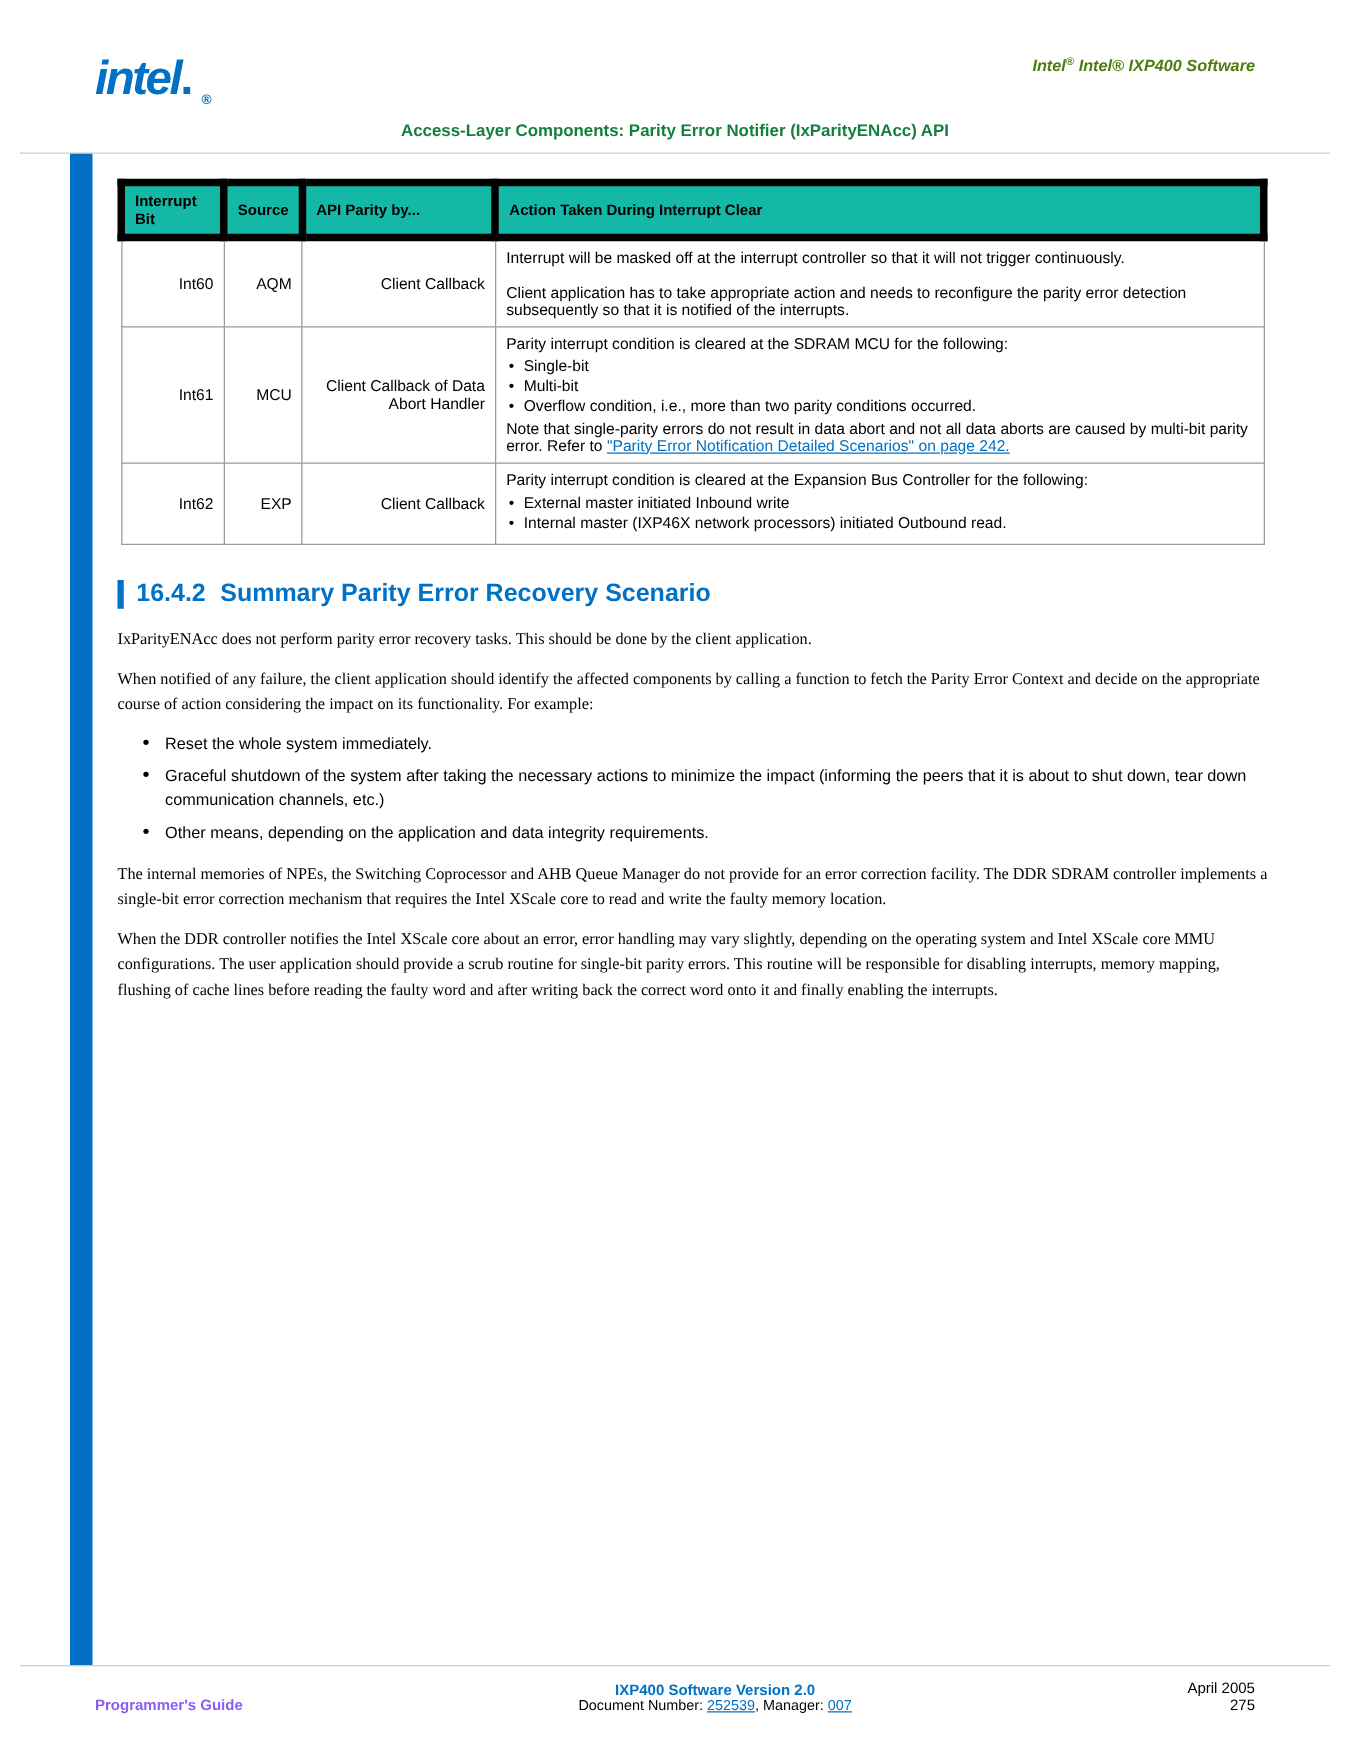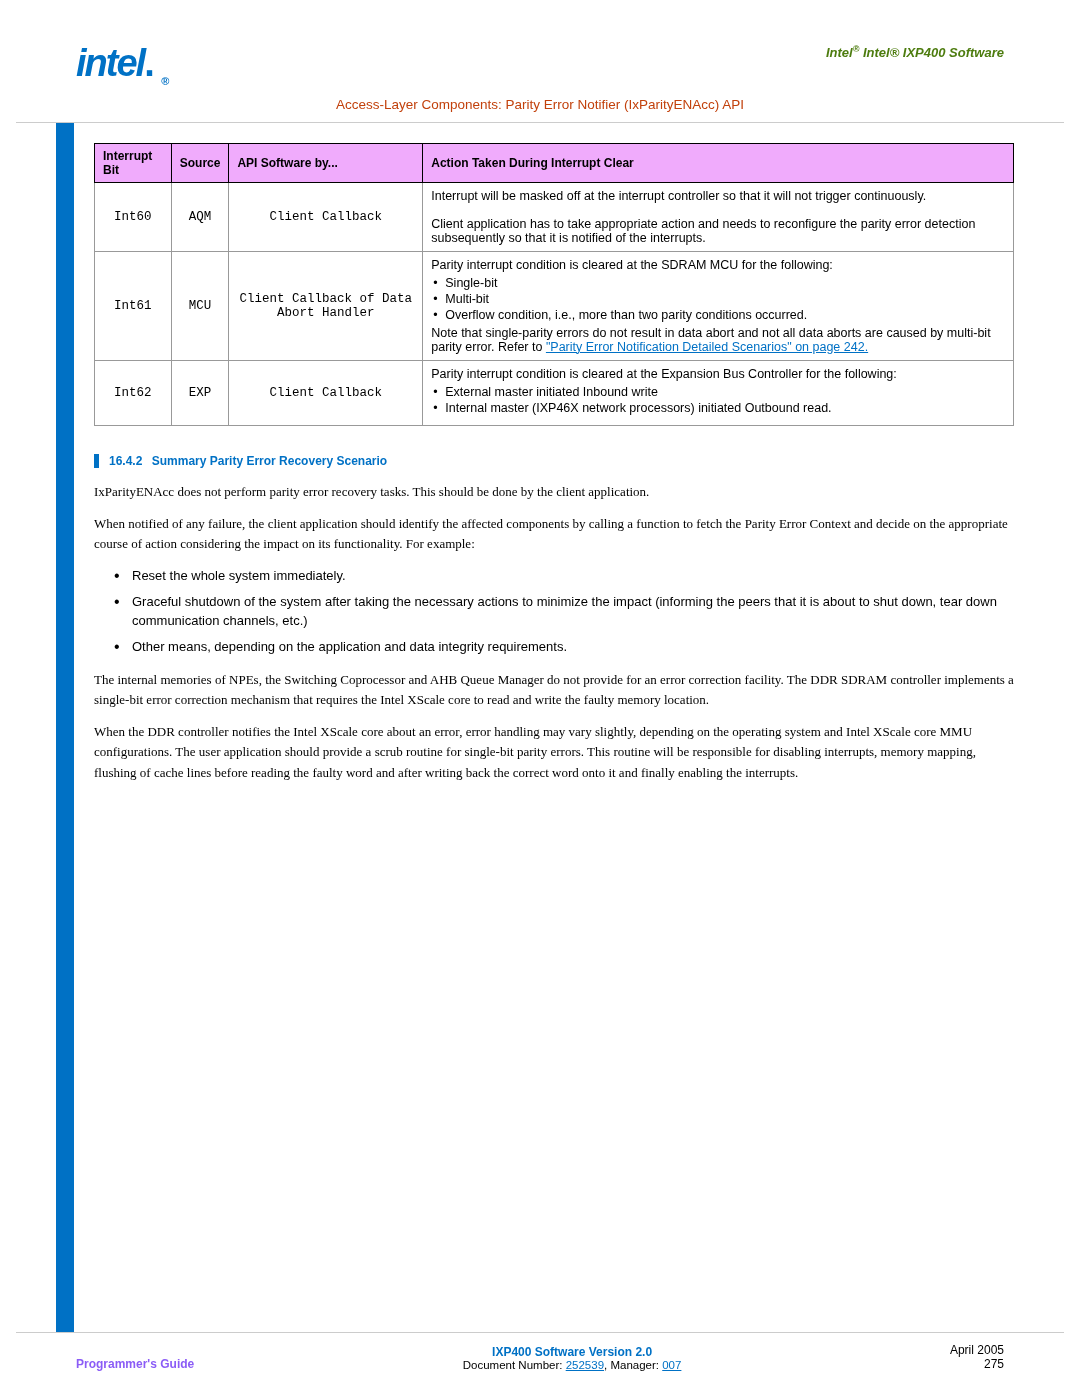--- a/index.html
+++ b/index.html
@@ -52,22 +52,22 @@
       font-weight: bold;
       color: #4d7c0f;
       font-style: italic;
     }
     .header-right .intel-software .reg {
       font-size: 9px;
       vertical-align: super;
     }
     .header-title {
       font-size: 13.5px;
-      font-weight: normal;
-      color: #c2410c;
+      font-weight: bold;
+      color: #15803d;
       text-align: center;
       margin-top: 4px;
     }
     
     .content-area {
       display: flex;
       flex: 1;
     }
     .left-bar {
       width: 18px;
@@ -86,38 +86,37 @@
       color: #0071c5;
       margin-bottom: 10px;
     }
     table.main-table {
       width: 100%;
       border-collapse: collapse;
       margin-bottom: 28px;
       font-size: 12.5px;
     }
     table.main-table th {
-      background: #f0abfc;
-      border: 1px solid #000000;
+      background: #14b8a6;
+      border: 6px solid #000000;
       padding: 5px 8px;
       font-weight: bold;
       font-size: 12px;
       text-align: left;
       color: #000;
     }
     table.main-table td {
       border: 1px solid #999;
       padding: 6px 8px;
       vertical-align: top;
       font-size: 12.5px;
     }
     .td-center {
-      text-align: center;
+      text-align: right;
       vertical-align: middle !important;
-      font-family: Liberation Mono, monospace;
     }
     .link-text {
       color: #0071c5;
       text-decoration: underline;
     }
     .bullet-list {
       list-style: none;
       padding: 0;
       margin: 4px 0;
     }
@@ -127,21 +126,21 @@
       margin-bottom: 2px;
       font-size: 12.5px;
     }
     .bullet-list li::before {
       content: "•";
       position: absolute;
       left: 2px;
     }
     
     .section-heading {
-      font-size: 12px;
+      font-size: 20px;
       font-weight: bold;
       color: #0071c5;
       margin-bottom: 14px;
       border-left: 5px solid #0071c5;
       padding-left: 10px;
     }
     .section-num {
       margin-right: 6px;
     }
     
@@ -221,21 +220,21 @@
   <div class="content-area">
     <div class="left-bar"></div>
     <div class="main-content">
 
 
       <table class="main-table">
         <thead>
           <tr>
             <th>Interrupt Bit</th>
             <th>Source</th>
-            <th>API Software by...</th>
+            <th>API Parity by...</th>
             <th>Action Taken During Interrupt Clear</th>
           </tr>
         </thead>
         <tbody>
 
           <tr>
             <td class="td-center">Int60</td>
             <td class="td-center">AQM</td>
             <td class="td-center">Client Callback</td>
             <td>

